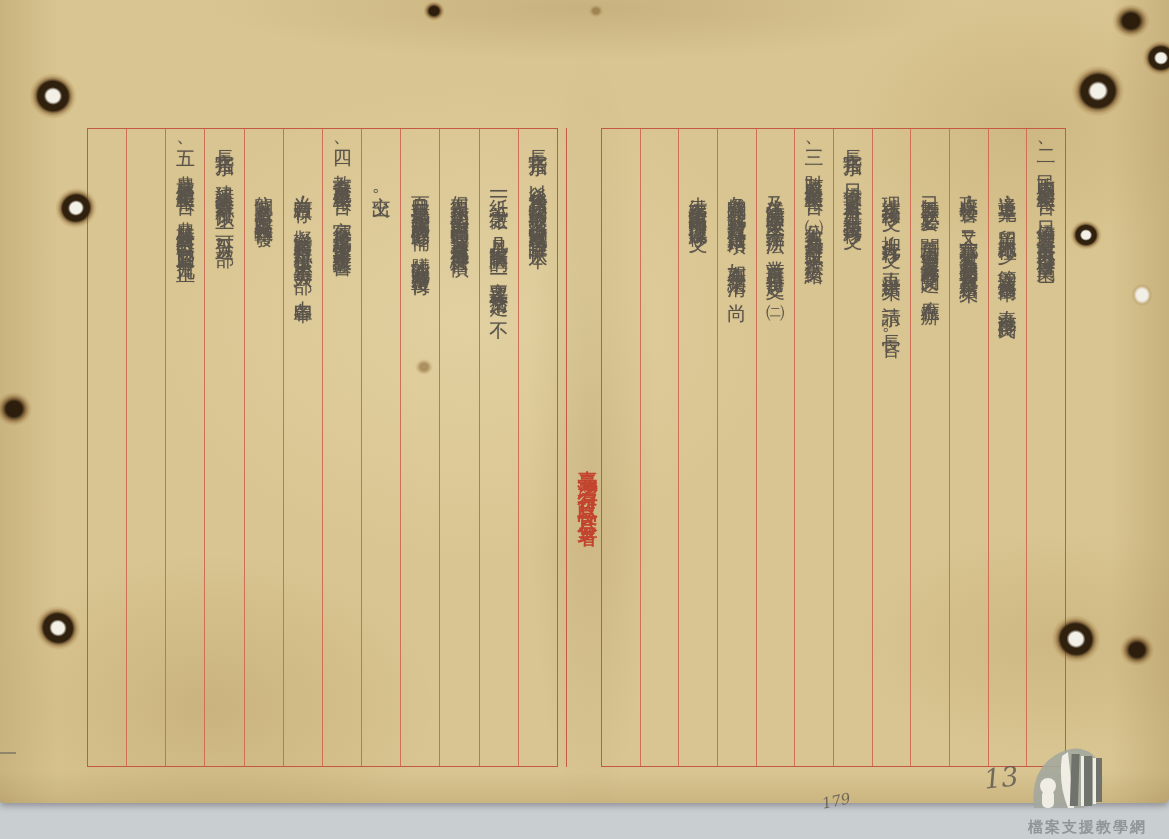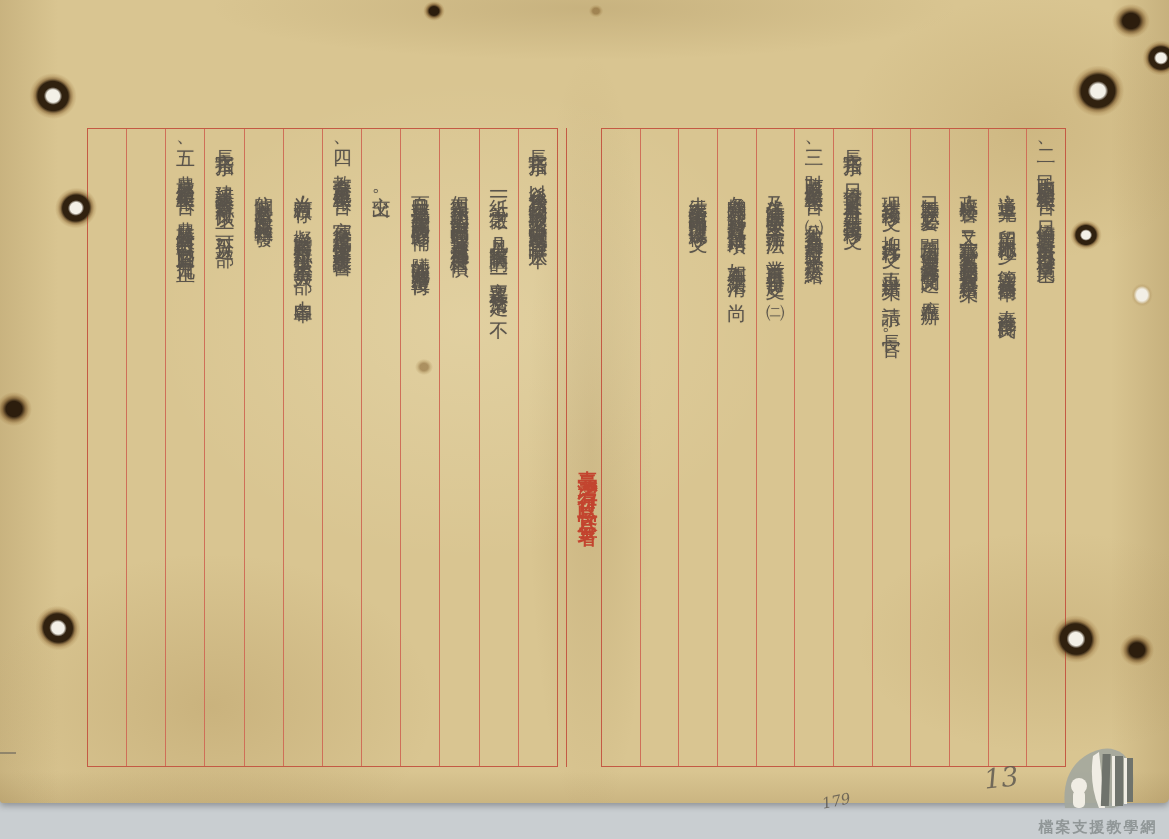--- a/index.html
+++ b/index.html
@@ -65,21 +65,21 @@
   }
   .burn.dark{
     background:radial-gradient(closest-side, #2c1d0d 0 40%, rgba(96,62,22,.6) 58%, rgba(140,100,45,.28) 74%, transparent 90%);
   }
   .burn.spot{
     background:radial-gradient(closest-side, rgba(120,84,36,.5) 0 40%, rgba(140,104,46,.22) 65%, transparent 90%);
   }
   .burn.white{
     background:radial-gradient(closest-side, #f2efe6 0 45%, rgba(170,140,90,.3) 70%, transparent 90%);
   }
-  .watermark{position:absolute;left:1028px;top:744px;width:140px;text-align:center;}
+  .watermark{position:absolute;left:1028px;top:744px;width:140px;}
   .watermark .wm-text{
     display:block;margin-top:2px;color:var(--wm);font-size:15px;font-weight:bold;
     letter-spacing:2px;font-family:"DejaVu Sans","Liberation Sans",sans-serif;opacity:.95;
   }
 </style>
 </head>
 <body>
 
 <div class="scan">
   <div class="paper">

